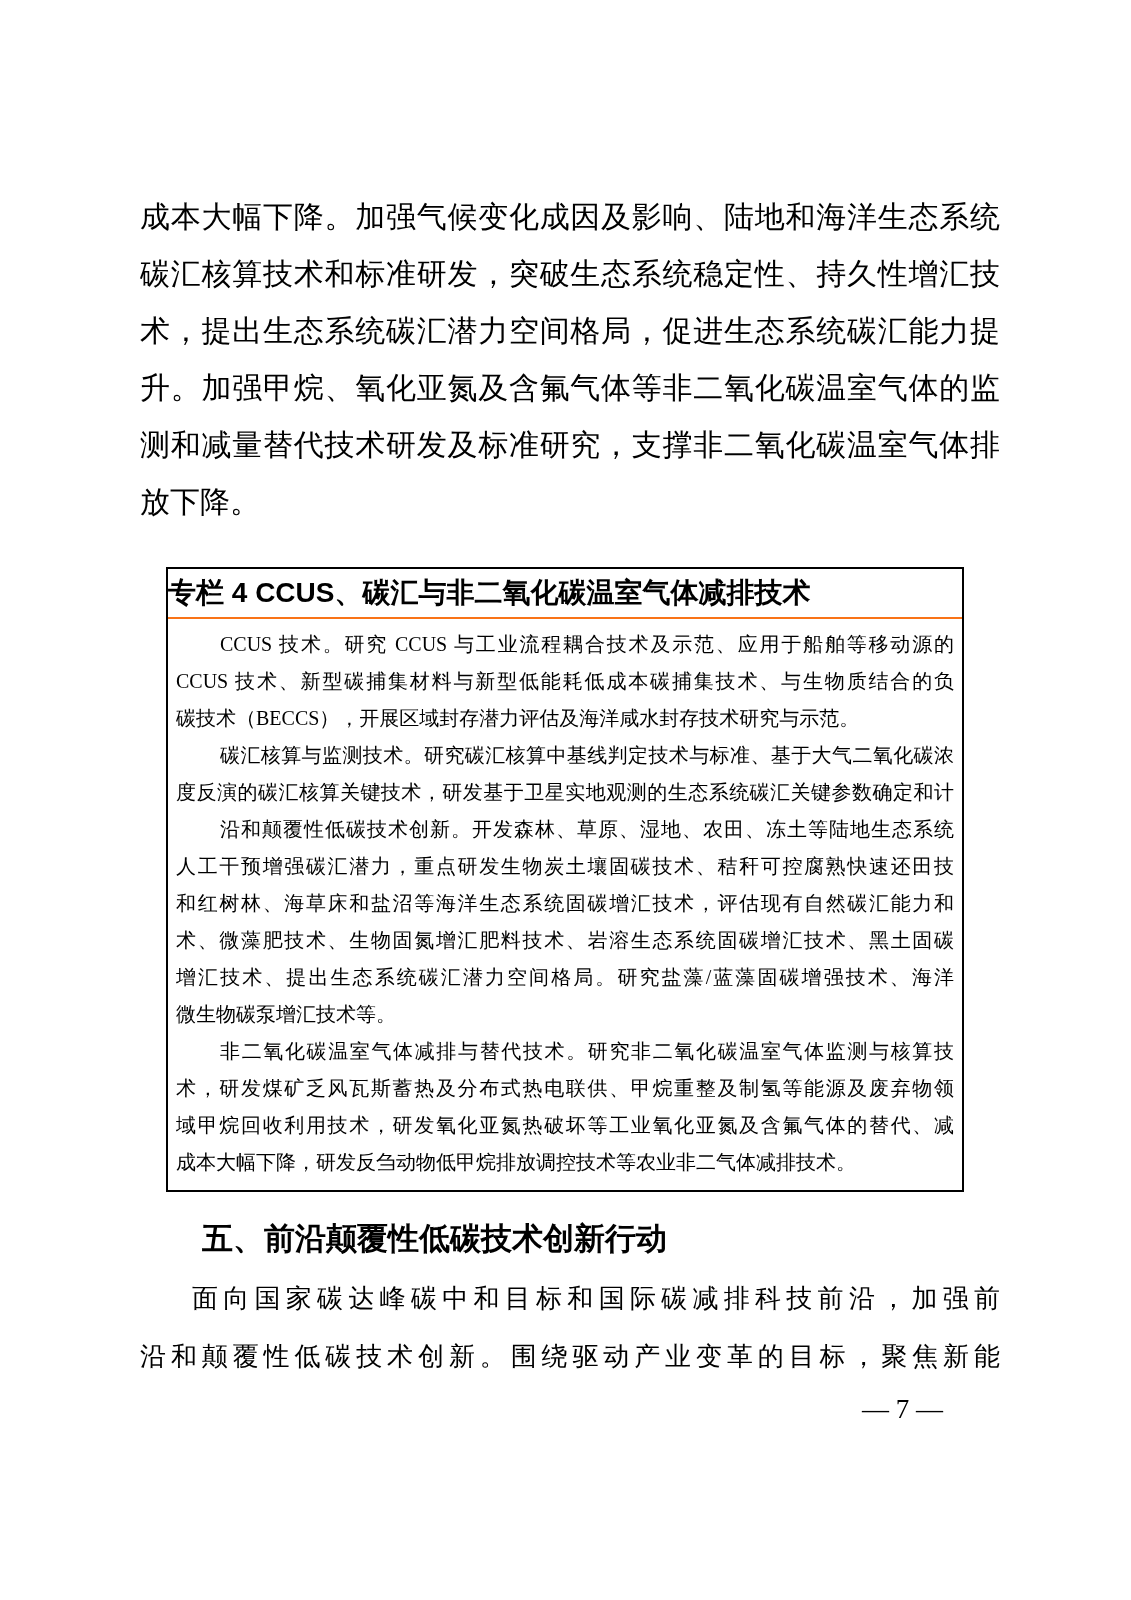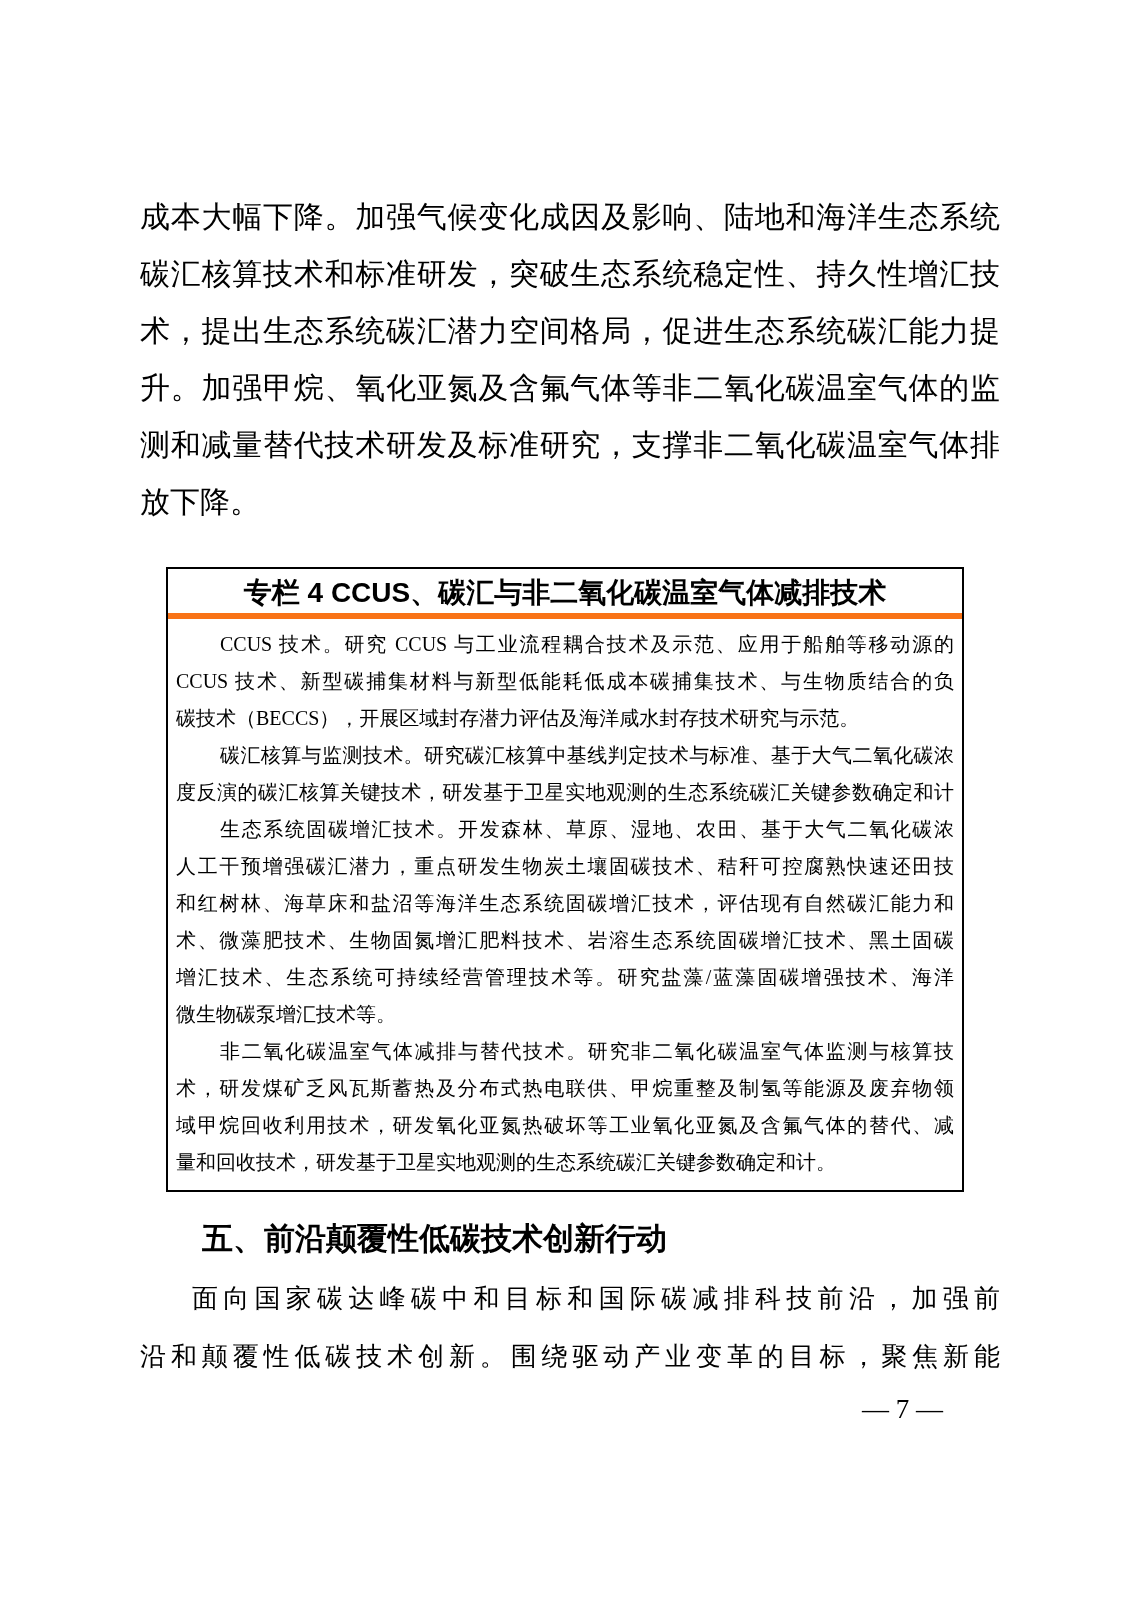--- a/index.html
+++ b/index.html
@@ -39,22 +39,21 @@
   .box {
     margin: 37px 0 0 26px;
     width: 798px;
     box-sizing: border-box;
     border: 2px solid #000000;
   }
   .box-title {
     box-sizing: border-box;
     height: 50px;
     line-height: 48px;
-    border-bottom: 6px solid #f97316;
-    text-align: center;
+    border-bottom: 2px solid #f97316;
     font-weight: bold;
     font-size: 28px;
     font-family: "Liberation Sans", "DejaVu Sans", sans-serif;
   }
   .box-body {
     padding: 7px 8px 9px 8px;
     font-size: 20px;
     line-height: 37px;
   }
   .bxline {
@@ -111,31 +110,31 @@
     <div class="box-title">专栏 4 CCUS、碳汇与非二氧化碳温室气体减排技术</div>
     <div class="box-body">
 
       <div class="bxline ind">CCUS 技术。研究 CCUS 与工业流程耦合技术及示范、应用于船舶等移动源的</div>
       <div class="bxline">CCUS 技术、新型碳捕集材料与新型低能耗低成本碳捕集技术、与生物质结合的负</div>
       <div class="bxline last">碳技术（BECCS），开展区域封存潜力评估及海洋咸水封存技术研究与示范。</div>
 
       <div class="bxline ind">碳汇核算与监测技术。研究碳汇核算中基线判定技术与标准、基于大气二氧化碳浓</div>
       <div class="bxline">度反演的碳汇核算关键技术，研发基于卫星实地观测的生态系统碳汇关键参数确定和计</div>
 
-      <div class="bxline ind">生态系统固碳增汇技术。开发森林、草原、湿地、农田、基于大气二氧化碳浓</div>
+      <div class="bxline ind">沿和颠覆性低碳技术创新。开发森林、草原、湿地、农田、冻土等陆地生态系统</div>
       <div class="bxline">人工干预增强碳汇潜力，重点研发生物炭土壤固碳技术、秸秆可控腐熟快速还田技</div>
       <div class="bxline">和红树林、海草床和盐沼等海洋生态系统固碳增汇技术，评估现有自然碳汇能力和</div>
       <div class="bxline">术、微藻肥技术、生物固氮增汇肥料技术、岩溶生态系统固碳增汇技术、黑土固碳</div>
-      <div class="bxline">增汇技术、生态系统可持续经营管理技术等。研究盐藻/蓝藻固碳增强技术、海洋</div>
+      <div class="bxline">增汇技术、提出生态系统碳汇潜力空间格局。研究盐藻/蓝藻固碳增强技术、海洋</div>
       <div class="bxline last">微生物碳泵增汇技术等。</div>
 
       <div class="bxline ind">非二氧化碳温室气体减排与替代技术。研究非二氧化碳温室气体监测与核算技</div>
       <div class="bxline">术，研发煤矿乏风瓦斯蓄热及分布式热电联供、甲烷重整及制氢等能源及废弃物领</div>
       <div class="bxline">域甲烷回收利用技术，研发氧化亚氮热破坏等工业氧化亚氮及含氟气体的替代、减</div>
-      <div class="bxline last">量和回收技术，研发基于卫星实地观测的生态系统碳汇关键参数确定和计。</div>
+      <div class="bxline last">成本大幅下降，研发反刍动物低甲烷排放调控技术等农业非二气体减排技术。</div>
     </div>
   </div>
 
   <div class="section-heading">五、前沿颠覆性低碳技术创新行动</div>
 
   <div class="closing-para">
     <div class="bline ind">面向国家碳达峰碳中和目标和国际碳减排科技前沿，加强前</div>
     <div class="bline">沿和颠覆性低碳技术创新。围绕驱动产业变革的目标，聚焦新能</div>
   </div>
 

